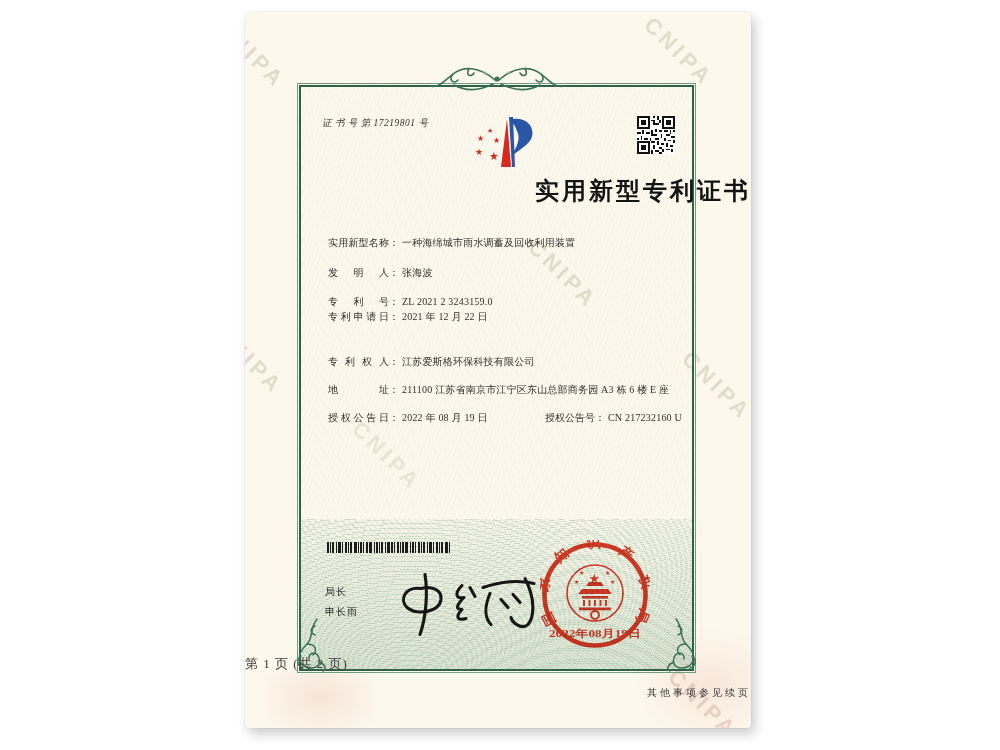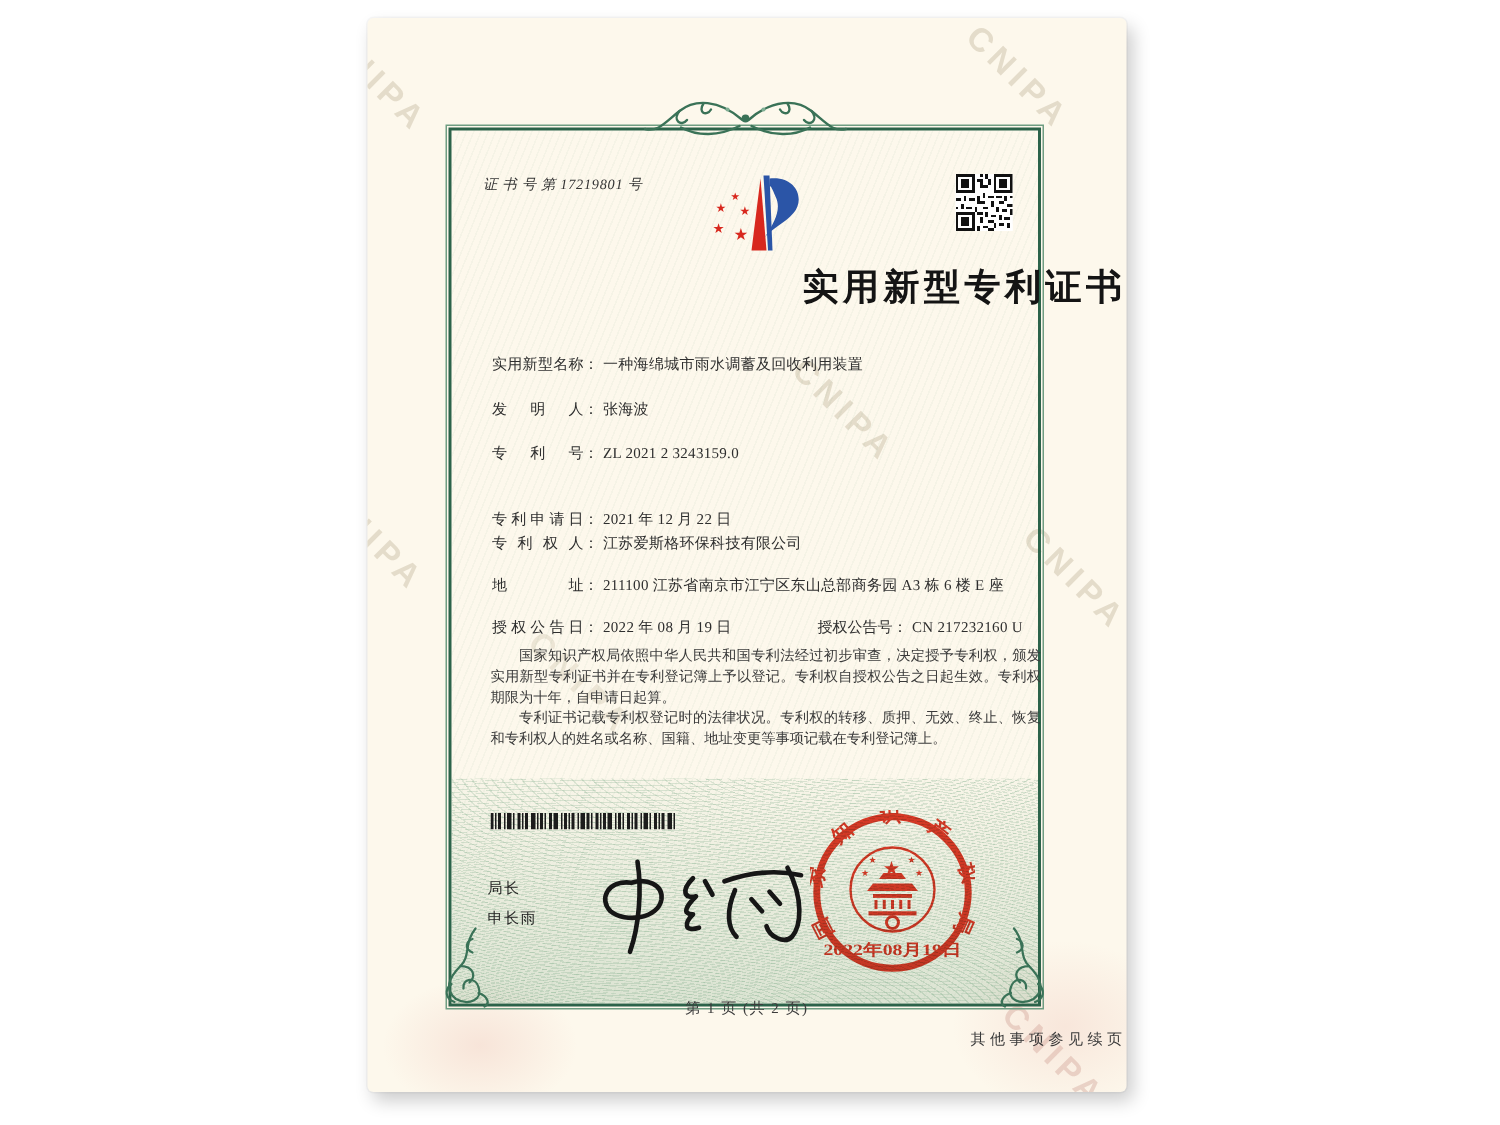--- a/index.html
+++ b/index.html
@@ -61,22 +61,22 @@
     position:absolute;left:82px;top:420px;width:367px;font-size:9.5px;line-height:13.8px;
     color:#3a3a3a;text-align:justify;
   }
   .paras p{margin:0;text-indent:2em;}
   .barcode{position:absolute;left:82px;top:530px;width:124px;height:11px;}
   .director{position:absolute;left:80px;top:573px;font-size:10px;color:#222;letter-spacing:1px;font-family:Liberation Serif, serif;}
   .director div{margin-bottom:6px;}
   .signature{position:absolute;left:150px;top:548px;width:200px;height:78px;}
   .seal{position:absolute;left:295px;top:528px;width:110px;height:110px;mix-blend-mode:multiply;opacity:.94;}
   .page-info{
-    position:absolute;left:0;width:506px;top:643px;text-align:center;
-    font-size:10px;color:#3c3c3c;letter-spacing:1px;margin-top:10px;
+    position:absolute;left:0;width:506px;top:643px;
+    font-size:13px;color:#3c3c3c;letter-spacing:1px;
   }
   .footer-note{
     position:absolute;left:0;width:506px;top:674px;text-align:right;
     font-size:10px;color:#3a3a3a;letter-spacing:3px;
   }
   .ornament{position:absolute;pointer-events:none;}
 </style>
 </head>
 <body>
 
@@ -165,40 +165,36 @@
 
   <div class="row" style="top:224px">
     <span class="f-label">实用新型名称</span><span class="f-colon">：</span><span class="f-value">一种海绵城市雨水调蓄及回收利用装置</span>
   </div>
   <div class="row" style="top:254px">
     <span class="f-label">发明人</span><span class="f-colon">：</span><span class="f-value">张海波</span>
   </div>
   <div class="row" style="top:283px">
     <span class="f-label">专利号</span><span class="f-colon">：</span><span class="f-value">ZL 2021 2 3243159.0</span>
   </div>
-  <div class="row" style="top:327px">
+  <div class="row" style="top:298px">
     <span class="f-label">专利申请日</span><span class="f-colon">：</span><span class="f-value">2021 年 12 月 22 日</span>
   </div>
   <div class="row" style="top:343px">
     <span class="f-label">专利权人</span><span class="f-colon">：</span><span class="f-value">江苏爱斯格环保科技有限公司</span>
   </div>
   <div class="row" style="top:371px">
     <span class="f-label">地址</span><span class="f-colon">：</span><span class="f-value">211100 江苏省南京市江宁区东山总部商务园 A3 栋 6 楼 E 座</span>
   </div>
   <div class="row" style="top:399px">
     <span class="f-label">授权公告日</span><span class="f-colon">：</span><span class="f-value">2022 年 08 月 19 日</span>
     <span class="grant-pair">
       <span>授权公告号</span><span class="f-colon">：</span><span class="f-value">CN 217232160 U</span>
     </span>
   </div>
 
-  <div class="paras">
-    <p>国家知识产权局依照中华人民共和国专利法经过初步审查，决定授予专利权，颁发实用新型专利证书并在专利登记簿上予以登记。专利权自授权公告之日起生效。专利权期限为十年，自申请日起算。</p>
-    <p>专利证书记载专利权登记时的法律状况。专利权的转移、质押、无效、终止、恢复和专利权人的姓名或名称、国籍、地址变更等事项记载在专利登记簿上。</p>
-  </div>
 
   <svg class="barcode" viewBox="0 0 124 11" preserveAspectRatio="none">
     <line x1="0" y1="5.5" x2="124" y2="5.5" stroke="#1c1c1c" stroke-width="11" stroke-dasharray="2 1 1 1 2 2 1 1 3 1 1 2 2 1 1 1 2 2 3 1 1 1 2 1 1 2 2 1 3 2 1 1 2 1 1 1 2 2 1 1 3 1 2 1 1 2 2 1 1 1 2 1 3 2 1 1 2 1 1 2"></line>
   </svg>
 
   <div class="director">
     <div>局长</div>
     <div>申长雨</div>
   </div>
 

